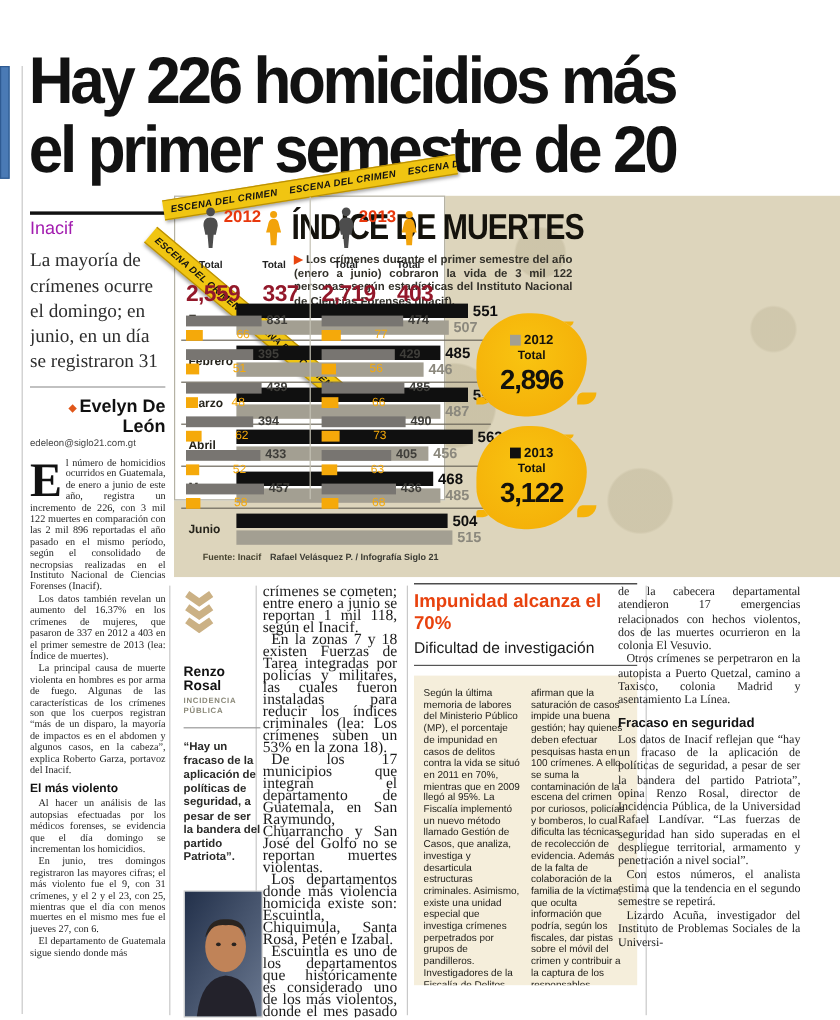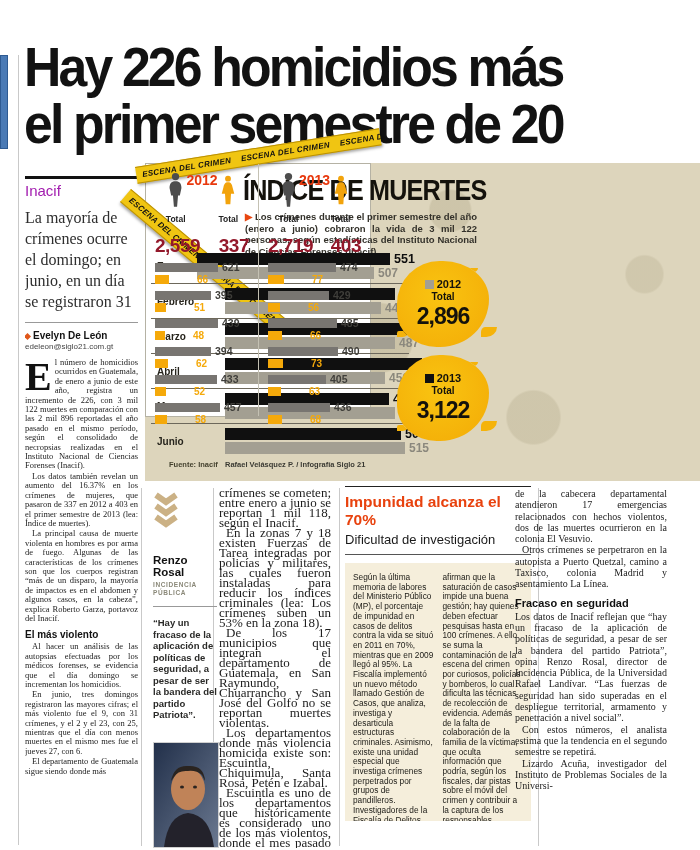--- a/index.html
+++ b/index.html
@@ -15,21 +15,21 @@
   
   #left-blue{left:0;top:55px;width:6px;height:92px;background:#4a7ab5;border:1px solid #2e5a92;}
   #left-rule{left:18px;top:55px;width:1px;height:790px;background:#c9c9c9;}
 
   
   #sidebar{left:25px;top:176px;width:113px;height:672px;overflow:hidden;}
   .kicker-rule{border-top:3px solid #111;margin-bottom:3px;}
   .kicker{font-family:"Liberation Sans",sans-serif;font-weight:normal;font-size:15px;color:#a21caf;}
   .deck{font-size:16px;line-height:21px;color:#2e2e2e;margin-top:8px;}
   .deck-rule{border-top:1px solid #999;margin:10px 0 7px;}
-  .byline{font-family:"Liberation Sans",sans-serif;font-size:10px;font-weight:bold;color:#111;}
+  .byline{font-family:"Liberation Sans",sans-serif;font-size:15px;font-weight:bold;color:#111;text-align:right;}
   .diamond{display:inline-block;width:5px;height:5px;background:#e0571a;transform:rotate(45deg);margin-right:3px;}
   .email{font-family:"Liberation Sans",sans-serif;font-size:8px;color:#444;margin:1px 0 7px;}
   .bodytext p{font-size:8.5px;line-height:9.4px;text-align:justify;margin:0 0 1px;text-indent:7px;}
   .bodytext p.first{text-indent:0;}
   .dropcap{float:left;font-size:40px;line-height:33px;font-weight:bold;padding:2px 3px 0 0;color:#111;}
   .subhead{font-family:"Liberation Sans",sans-serif;font-weight:bold;font-size:10px;margin:6px 0 2px;color:#111;}
 
   
   #infographic{left:145px;top:163px;width:555px;height:318px;background:#ddd5bc;
     border-radius:16px 0 0 0;
@@ -48,21 +48,21 @@
   #tape2{left:-14px;top:26px;width:195px;transform:rotate(40deg);transform-origin:left top;}
   #ig-title{left:98px;top:10px;font-family:"Liberation Sans",sans-serif;font-weight:bold;
     font-size:30px;letter-spacing:-1px;color:#14120c;transform:scaleX(.84);transform-origin:left top;white-space:nowrap;}
   #ig-sub{left:100px;top:48px;width:232px;font-family:"Liberation Sans",sans-serif;font-weight:bold;
     font-size:9.5px;line-height:11.5px;color:#33312a;text-align:justify;}
   #ig-sub .bullet{color:#e84610;}
 
   
   #chart{left:6px;top:86px;width:258px;}
   .mgroup{display:flex;align-items:center;padding:3px 0;}
-  .mgroup + .mgroup{border-top:1px solid #6d685b;gap:28px;}
+  .mgroup + .mgroup{border-top:1px solid #6d685b;}
   .mlabel{width:40px;text-align:left;padding-left:6px;font-family:"Liberation Sans",sans-serif;
     font-weight:bold;font-size:10px;color:#26241c;flex:none;}
   .mbars{flex:1;}
   .brow{height:14px;display:flex;align-items:center;}
   .bar{display:inline-block;height:12px;flex:none;}
   .bar.black{background:#101010;}
   .bar.gray{background:#a39f92;}
   .bval{font-family:"Liberation Sans",sans-serif;font-weight:bold;margin-left:4px;}
   .bval.b2013{font-size:12.5px;color:#0e0e0e;}
   .bval.b2012{font-size:12px;color:#8b887d;}
@@ -93,21 +93,21 @@
     font-size:14px;color:#e8380d;}
   .tot-label{font-weight:bold;font-size:8.5px;color:#222;margin-top:2px;}
   .tot-vals{display:flex;justify-content:space-between;align-items:baseline;margin-top:1px;}
   .tot-num{font-weight:bold;font-size:19px;letter-spacing:-.5px;color:#93182a;}
   .grows{margin-top:5px;}
   .grow{margin-bottom:6px;}
   .grayline,.yline{display:flex;align-items:center;height:10px;margin-bottom:2px;}
   .gbar{height:9px;background:#787571;flex:none;}
   .gval{font-size:10.5px;font-weight:bold;color:#3f3e3a;margin-left:4px;}
   .ybar{height:9px;background:#f5a90a;flex:none;}
-  .yval{font-size:10px;font-weight:bold;color:#f5a90a;margin-left:4px;padding-left:24px;}
+  .yval{font-size:10px;font-weight:normal;color:#f5a90a;margin-left:4px;padding-left:24px;}
 
   .ig-note{position:absolute;font-family:"Liberation Sans",sans-serif;font-weight:bold;color:#45422f;}
   #ig-source{left:24px;bottom:12px;font-size:7.5px;}
   #ig-credit{left:80px;bottom:12px;font-size:7.5px;color:#3a3a33;}
 
   
   .vdiv{width:1px;top:488px;height:358px;background:#c9c9c9;}
   #colA{left:153px;top:490px;width:64px;height:358px;font-family:"Liberation Sans",sans-serif;}
   #chevrons{display:block;margin:2px 0 26px;}
   .qname{font-weight:bold;font-size:11.5px;line-height:12px;color:#111;}
@@ -296,21 +296,21 @@
       </div>
     </div>
     <div class="tot-vals">
       <span class="tot-num">2,559</span>
       <span class="tot-num">337</span>
     </div>
     <div class="grows">
   <div class="grow">
     <div class="grayline">
                 <span class="gbar" style="width: 63px;"></span>
-                <span class="gval">621</span>
+                <span class="gval">831</span>
               </div>
     <div class="yline">
                 <span class="ybar" style="width: 14px;"></span>
                 <span class="yval">66</span>
               </div>
   </div>
 
   <div class="grow">
     <div class="grayline">
                 <span class="gbar" style="width: 56px;"></span>

